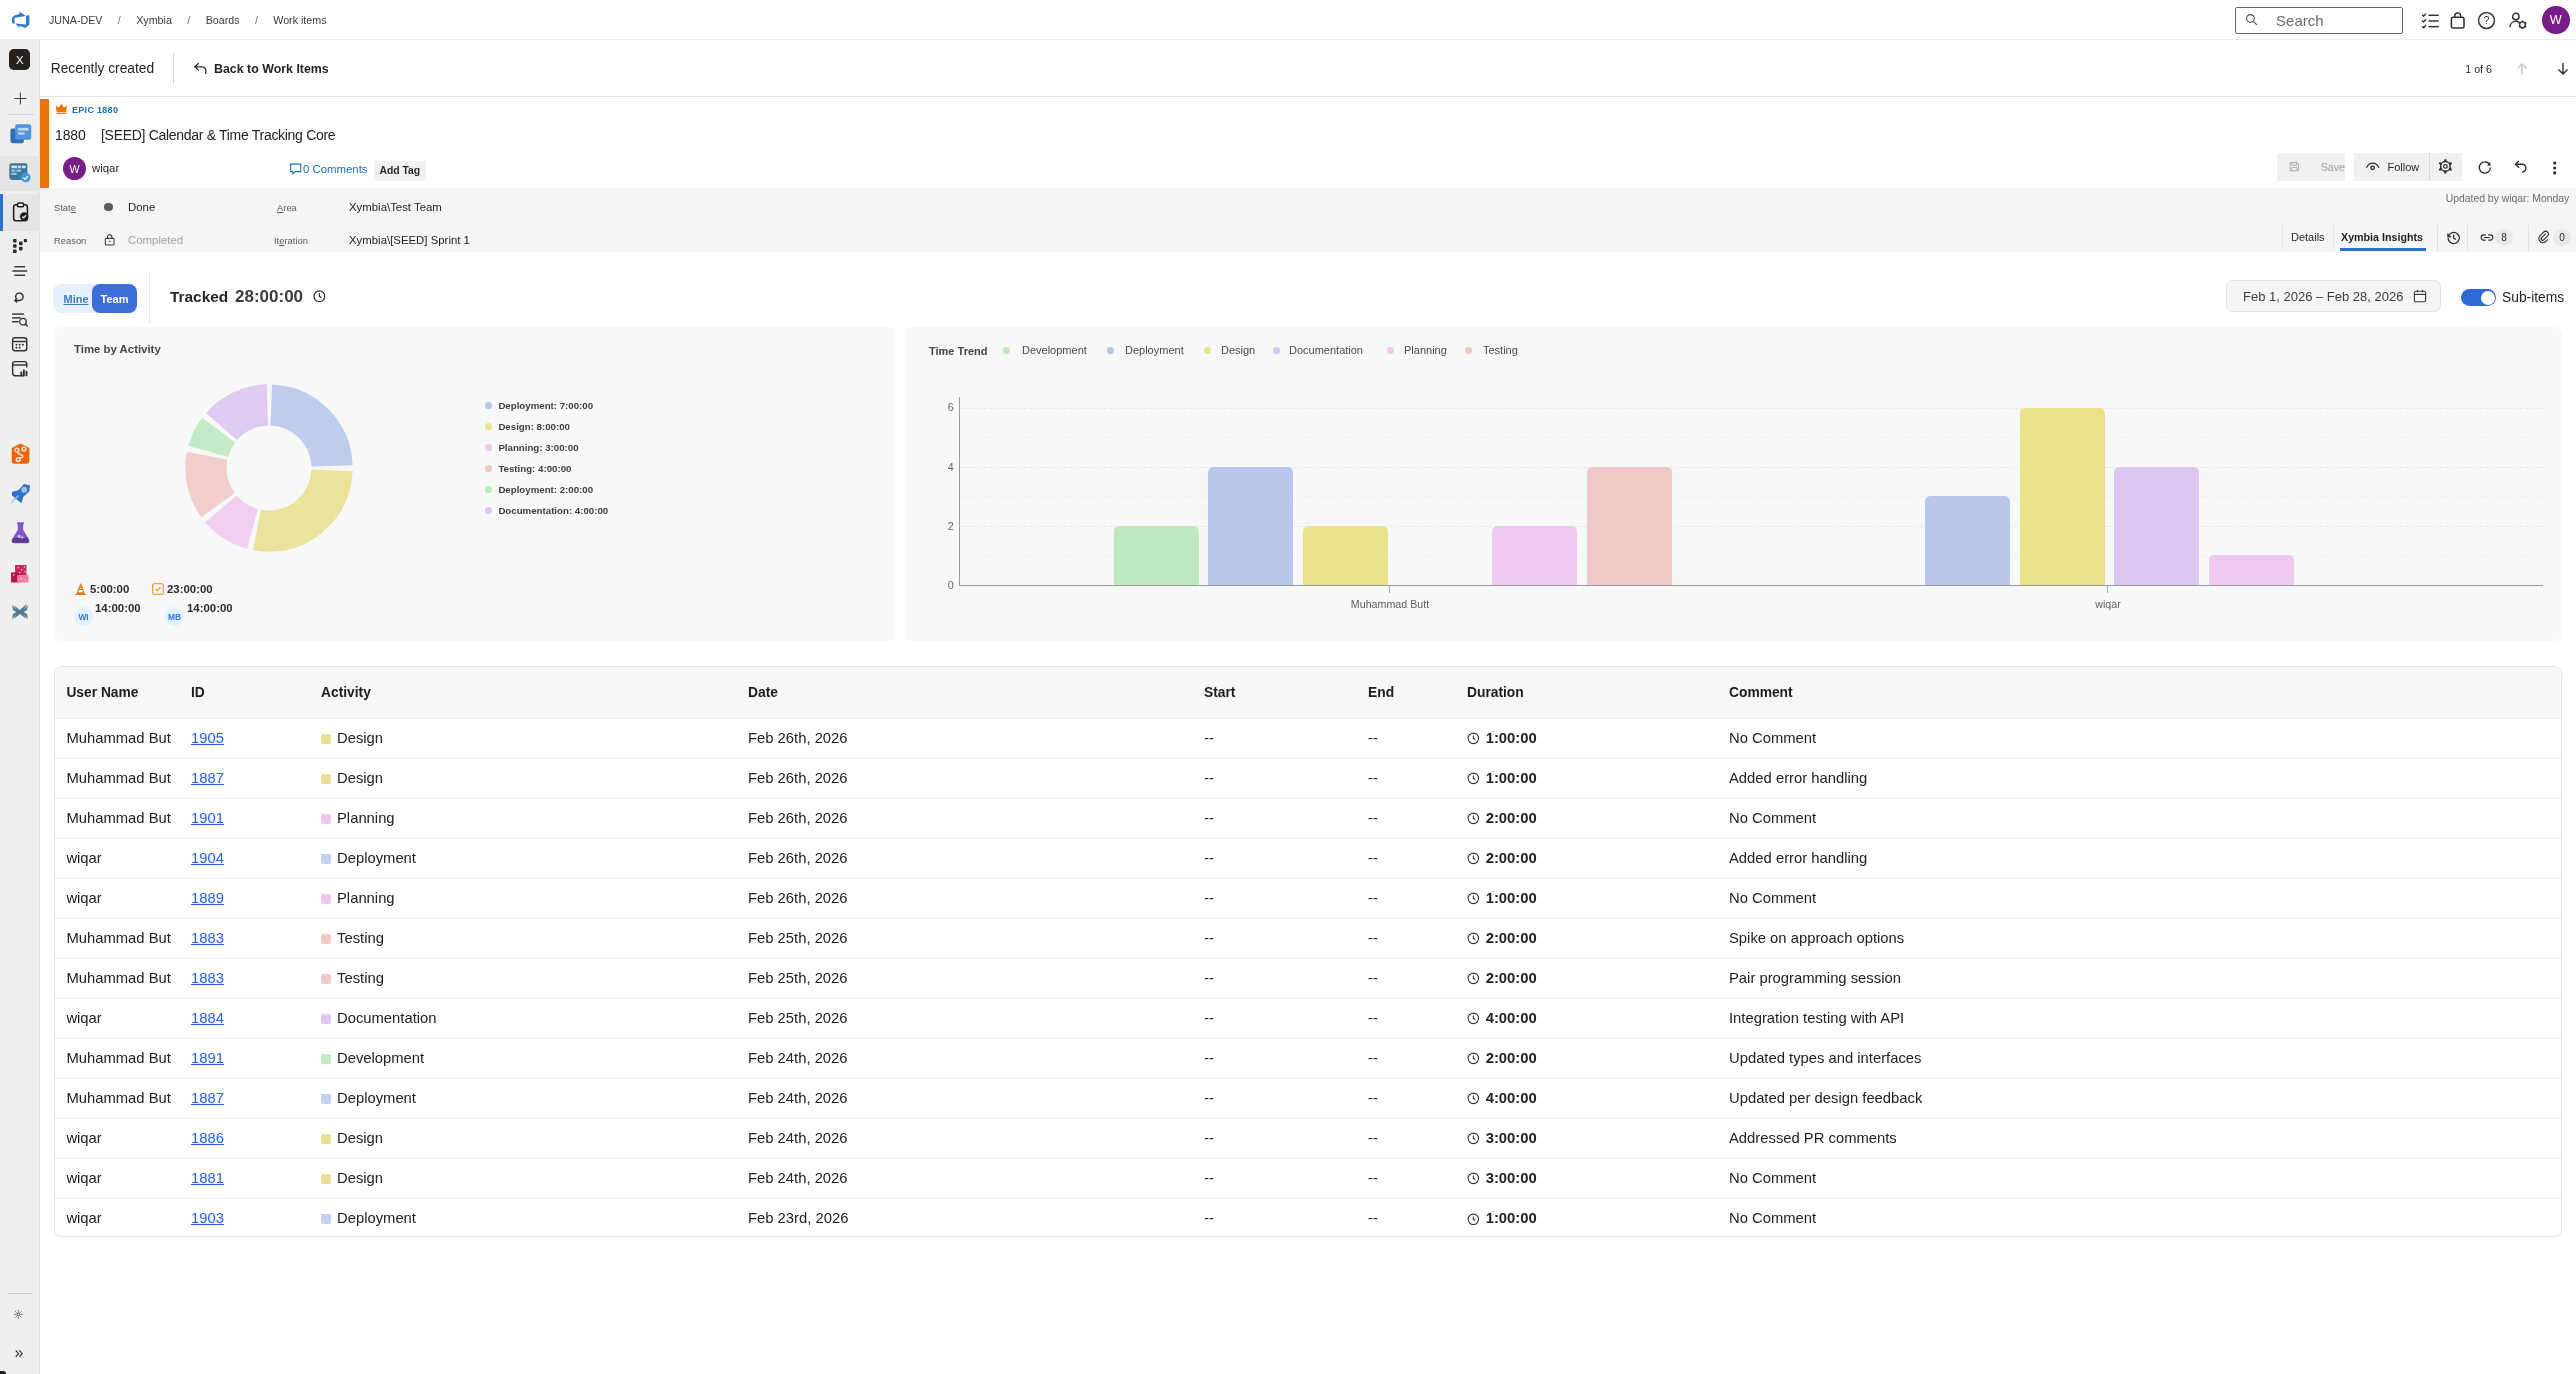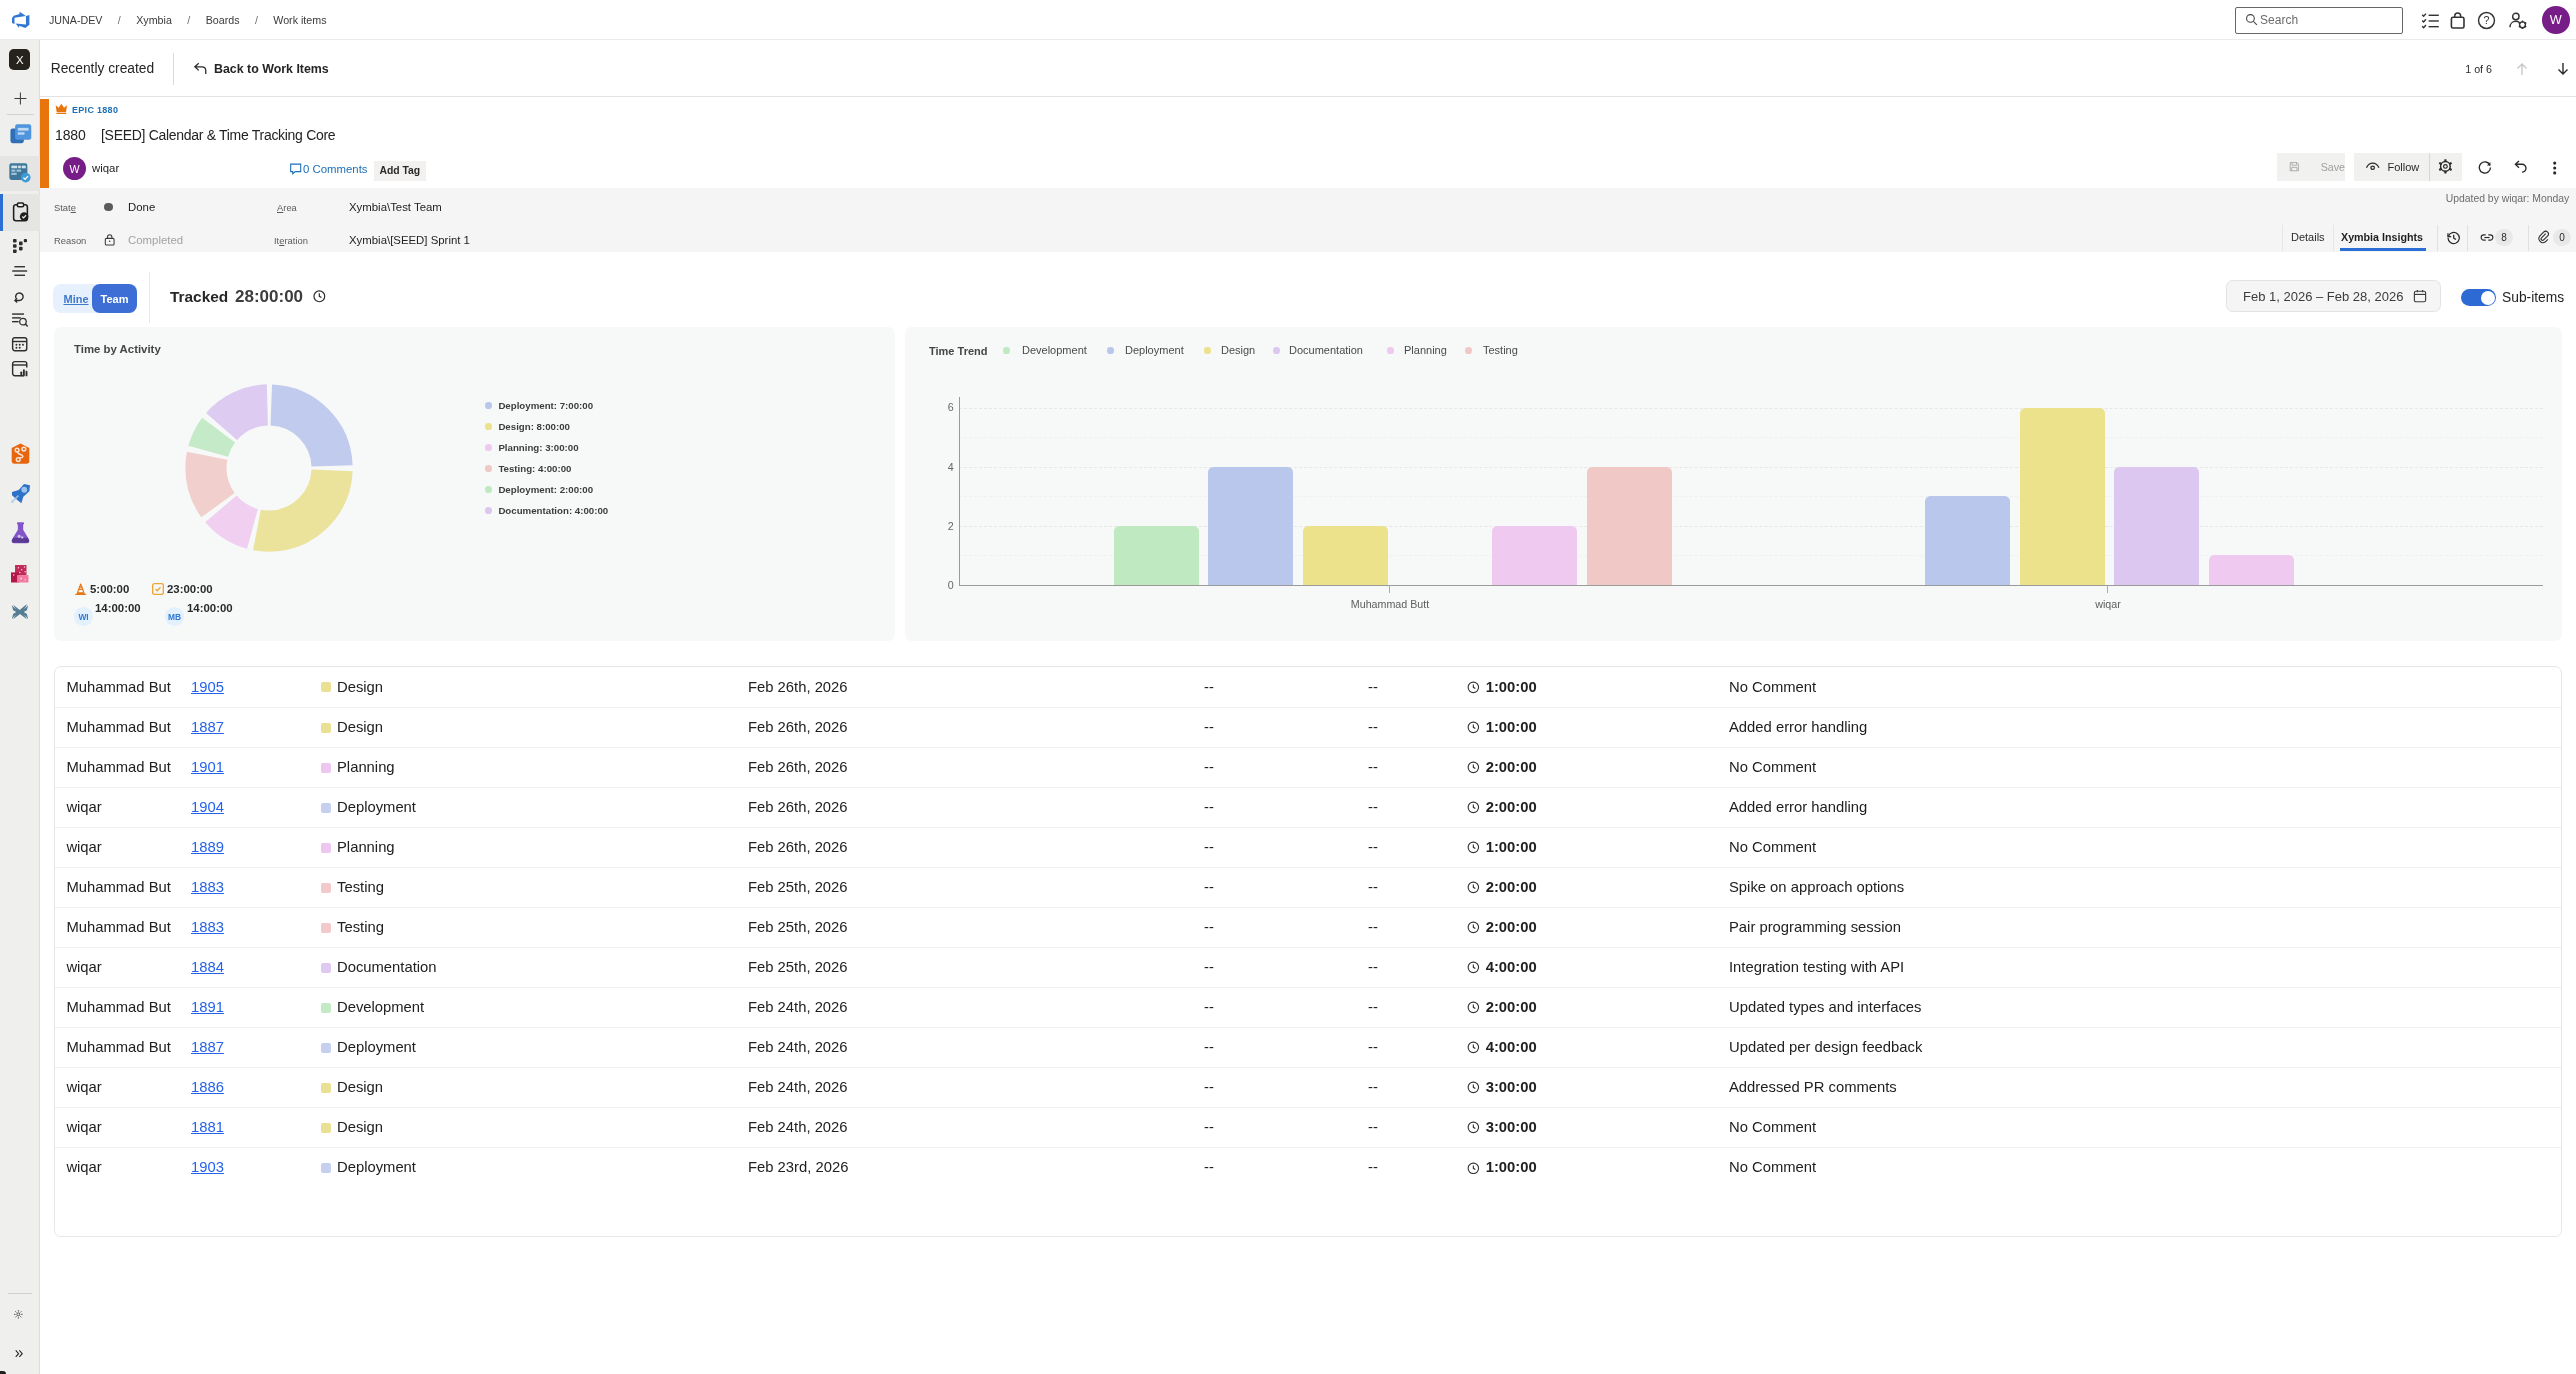--- a/index.html
+++ b/index.html
@@ -23,21 +23,21 @@
       <span style="color:#707070;padding:0 15.4px;">/</span>
       <span>Boards</span>
       <span style="color:#707070;padding:0 15.4px;">/</span>
       <span>Work items</span>
   </div>
   <div class="abs" style="left:2235px;top:6.7px;width:168px;height:27px;border:1.3px solid #686664;border-radius:2px;background:#fff;display:flex;align-items:center;">
     <svg style="margin-left:8.7px;" width="13.4" height="13.4" viewBox="0 0 16 16">
         <circle cx="6.5" cy="6.5" r="4.6" fill="none" stroke="#444" stroke-width="1.3"></circle>
         <line x1="10" y1="10" x2="14.2" y2="14.2" stroke="#444" stroke-width="1.3"></line>
       </svg>
-    <span style="margin-left:2px;font-size:12px;color:#6b6b6b;">Search</span>
+    <span style="margin-left:18px;font-size:15px;color:#6b6b6b;">Search</span>
   </div>
   <svg class="abs" style="left:2421px;top:10.7px;" width="19" height="19" viewBox="0 0 16 16">
     <g stroke="#333" stroke-width="1.2" fill="none">
         <path d="M1 3.2l1.2 1.2 2-2.2"></path>
         <path d="M1 8l1.2 1.2 2-2.2"></path>
         <path d="M1 12.8l1.2 1.2 2-2.2"></path>
         <line x1="6.4" y1="3.6" x2="15" y2="3.6"></line>
         <line x1="6.4" y1="8.4" x2="15" y2="8.4"></line>
         <line x1="6.4" y1="13.2" x2="15" y2="13.2"></line>
       </g>
@@ -482,20 +482,30 @@
         <col style="width:136px">
         <col style="width:130px">
         <col style="width:427px">
         <col style="width:456px">
         <col style="width:164px">
         <col style="width:99px">
         <col style="width:262px">
         <col>
       </colgroup>
 <tbody>
+        <tr>
+          <th style="padding-left:11.4px;">User Name</th>
+          <th>ID</th>
+          <th>Activity</th>
+          <th>Date</th>
+          <th>Start</th>
+          <th>End</th>
+          <th>Duration</th>
+          <th>Comment</th>
+        </tr>
 <tr>
           <td style="padding-left:11.4px;">Muhammad But</td>
           <td><span class="id">1905</span></td>
           <td><span class="sq" style="background:#e9e093;"></span>Design</td>
           <td>Feb 26th, 2026</td>
           <td>--</td>
           <td>--</td>
           <td><svg class="ck" width="12.7" height="12.7" viewBox="0 0 16 16" style="display:inline">
               <circle cx="8" cy="8" r="6.6" fill="none" stroke="#333" stroke-width="1.4"></circle>
               <path d="M8 4.4V8l2.5 1.5" fill="none" stroke="#333" stroke-width="1.4"></path>

